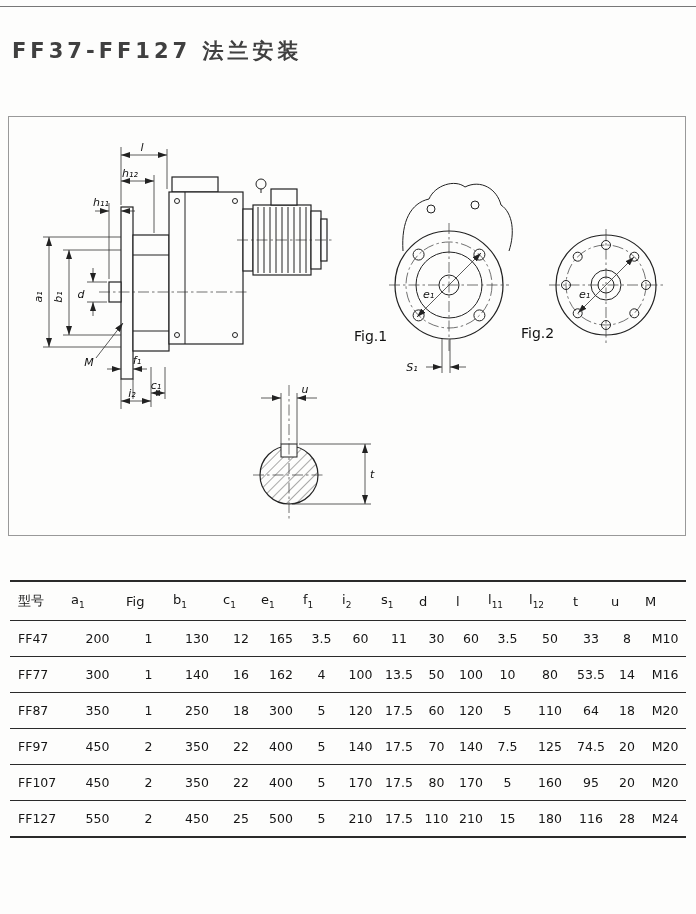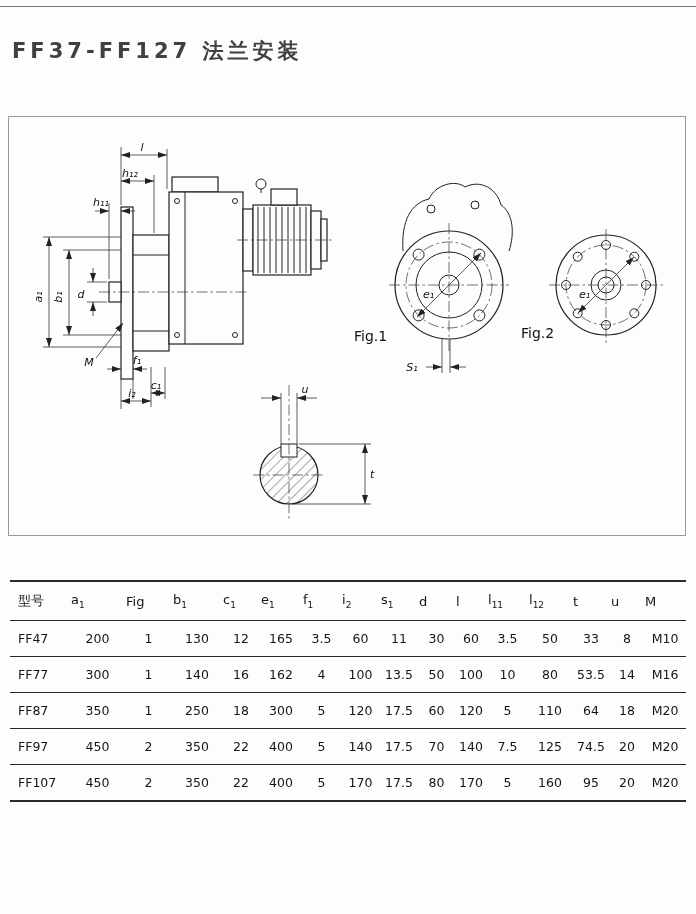--- a/index.html
+++ b/index.html
@@ -375,17 +375,35 @@
             <td>170</td>
             <td>17.5</td>
             <td>80</td>
             <td>170</td>
             <td>5</td>
             <td>160</td>
             <td>95</td>
             <td>20</td>
             <td>M20</td>
           </tr>
+          <tr>
+            <td>FF127</td>
+            <td>550</td>
+            <td>2</td>
+            <td>450</td>
+            <td>25</td>
+            <td>500</td>
+            <td>5</td>
+            <td>210</td>
+            <td>17.5</td>
+            <td>110</td>
+            <td>210</td>
+            <td>15</td>
+            <td>180</td>
+            <td>116</td>
+            <td>28</td>
+            <td>M24</td>
+          </tr>
         </tbody>
     </table>
   </div>
 
 </div>
 
 </body></html>

